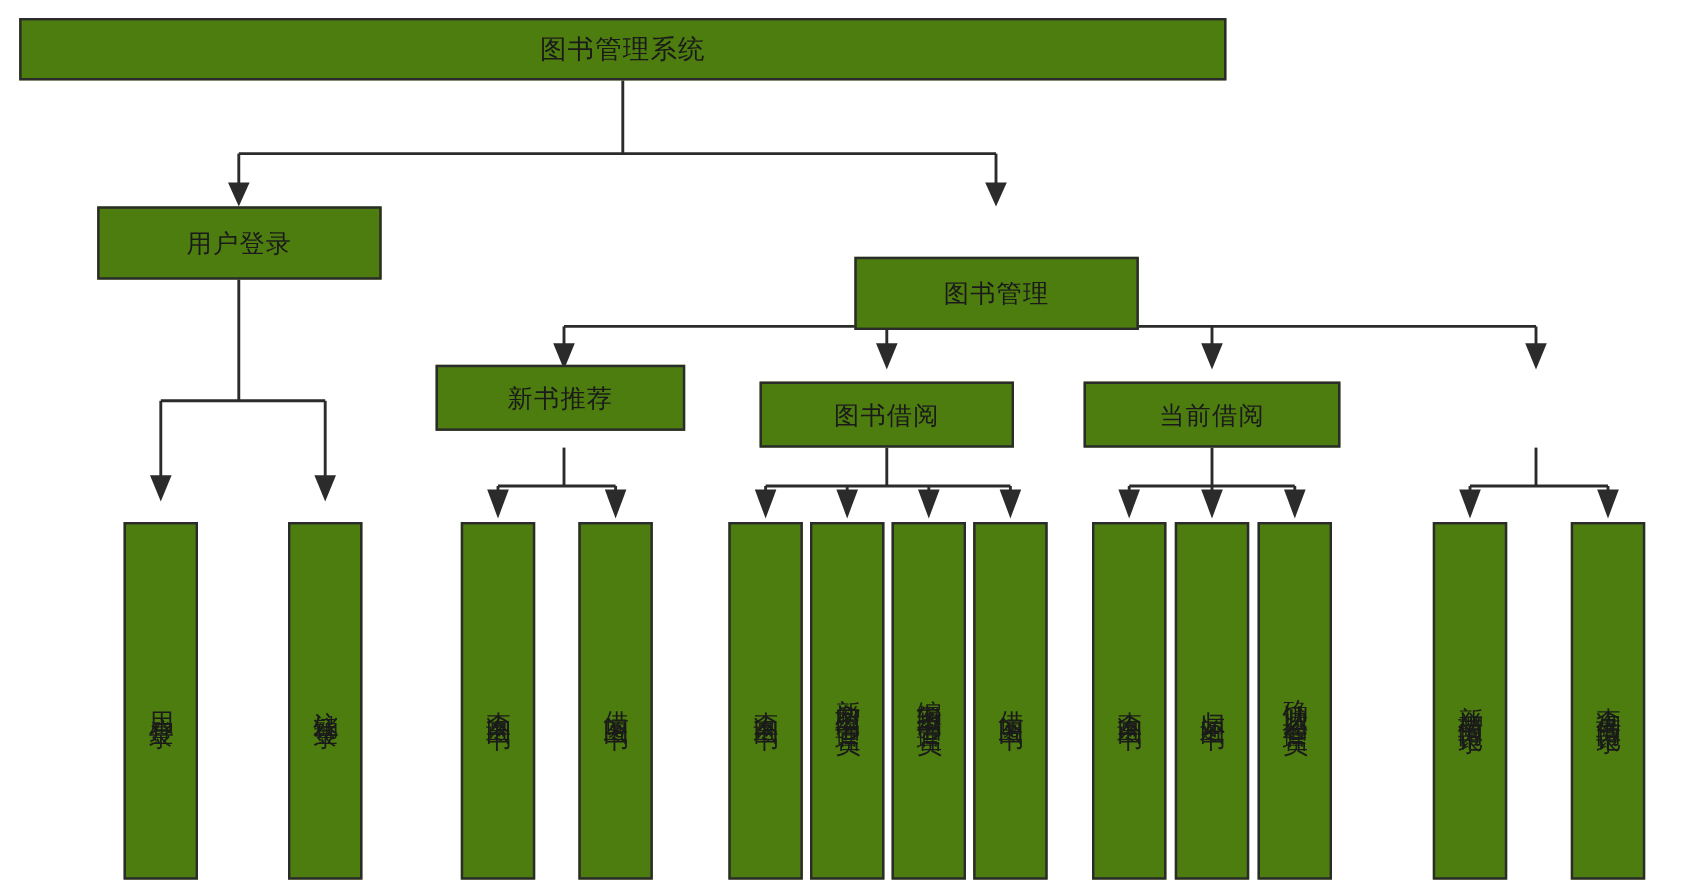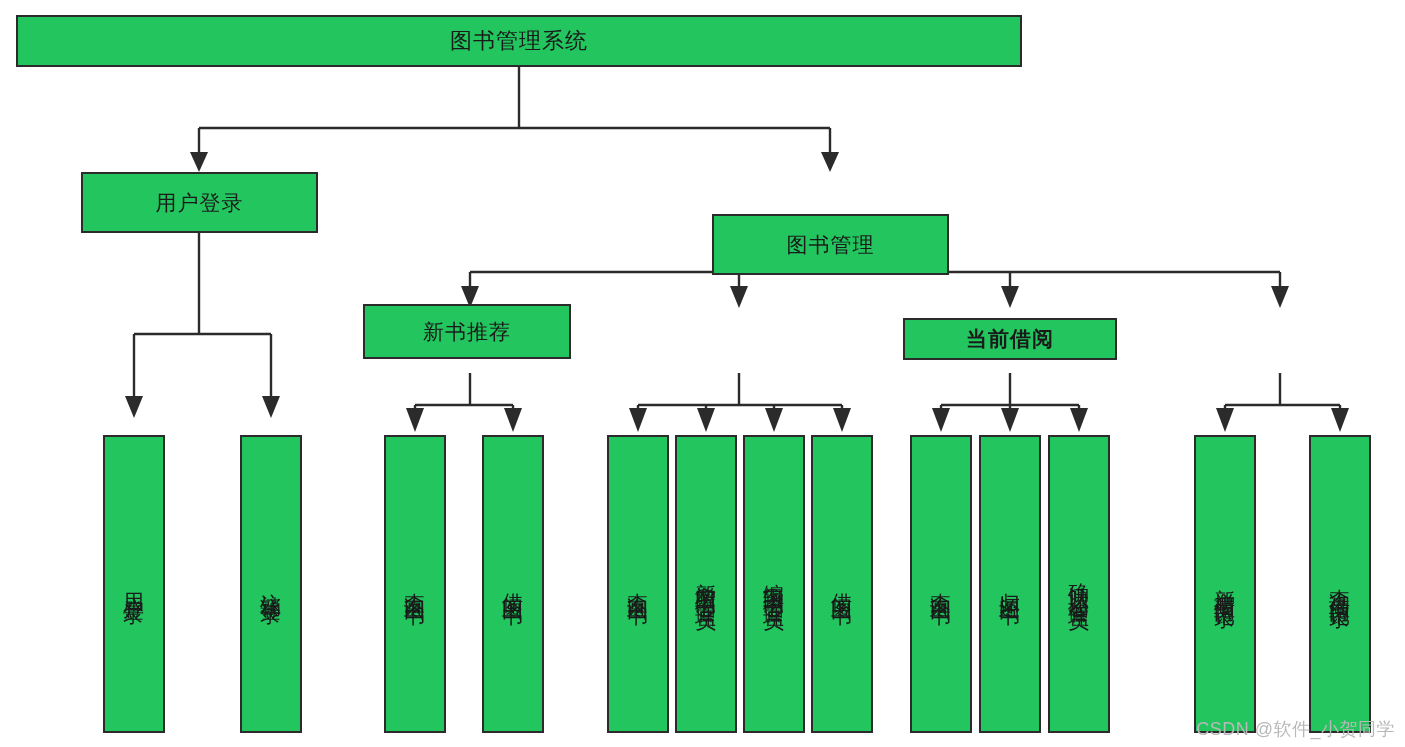--- a/index.html
+++ b/index.html
@@ -8,21 +8,21 @@
     position:relative;
     width:1405px;
     height:747px;
     background:#ffffff;
     overflow:hidden;
   }
   
   .node{
     position:absolute;
     box-sizing:border-box;
-    background:#22c55e;
+    background:#4d7c0f;
     border:2px solid #2b2b2b;
     display:flex;
     align-items:center;
     justify-content:center;
     color:#1a1a1a;
   }
   .node.root{
     font-size:22px;
     letter-spacing:1px;
   }
@@ -150,21 +150,24 @@
   <div class="node lvl1" style="left:81px; top:172px; width:237px; height:61px;">
     <span>用户登录</span>
   </div>
   <div class="node lvl1" style="left:712px; top:172px; width:237px; height:61px;margin-top:42px;">
     <span>图书管理</span>
   </div>
 
   <div class="node lvl2" style="left:363px; top:304px; width:208px; height:55px;">
     <span>新书推荐</span>
   </div>
-  <div class="node lvl2" style="left:903px; top:318px; width:214px; height:42px;font-weight:bold;">
+  <div class="node lvl2" style="left:633px; top:318px; width:212px; height:55px;">
+    <span>图书借阅</span>
+  </div>
+  <div class="node lvl2" style="left:903px; top:318px; width:214px; height:55px;">
     <span>当前借阅</span>
   </div>
 
   <div class="node leaf" style="left:103px; top:435px; width:62px; height:298px;">
     <span class="vtext">用户登录</span>
   </div>
   <div class="node leaf" style="left:240px; top:435px; width:62px; height:298px;">
     <span class="vtext">注销登录</span>
   </div>
 
@@ -198,15 +201,14 @@
     <span class="vtext">确认归还（管理员）</span>
   </div>
 
   <div class="node leaf" style="left:1194px; top:435px; width:62px; height:298px;">
     <span class="vtext">新增借阅记录</span>
   </div>
   <div class="node leaf" style="left:1309px; top:435px; width:62px; height:298px;">
     <span class="vtext">查询借阅记录</span>
   </div>
 
-  <div class="watermark">CSDN @软件_小贺同学</div>
 
 </div>
 
 </body></html>

